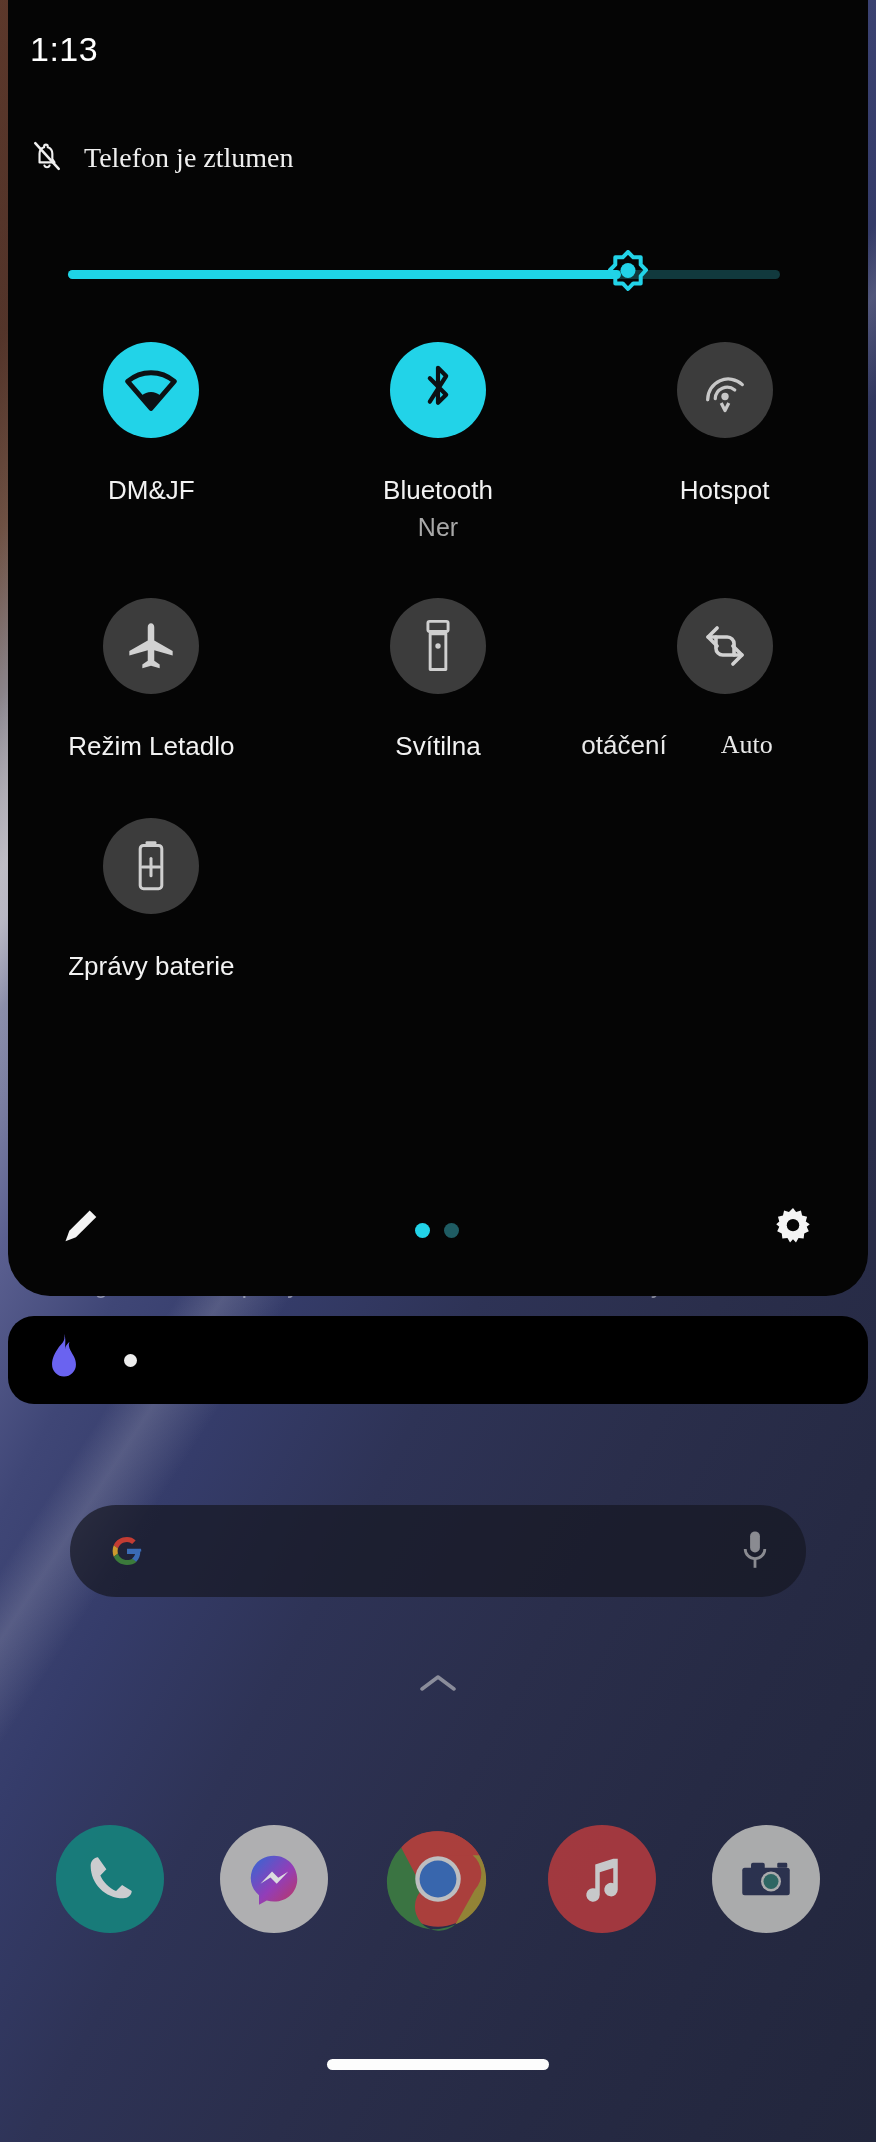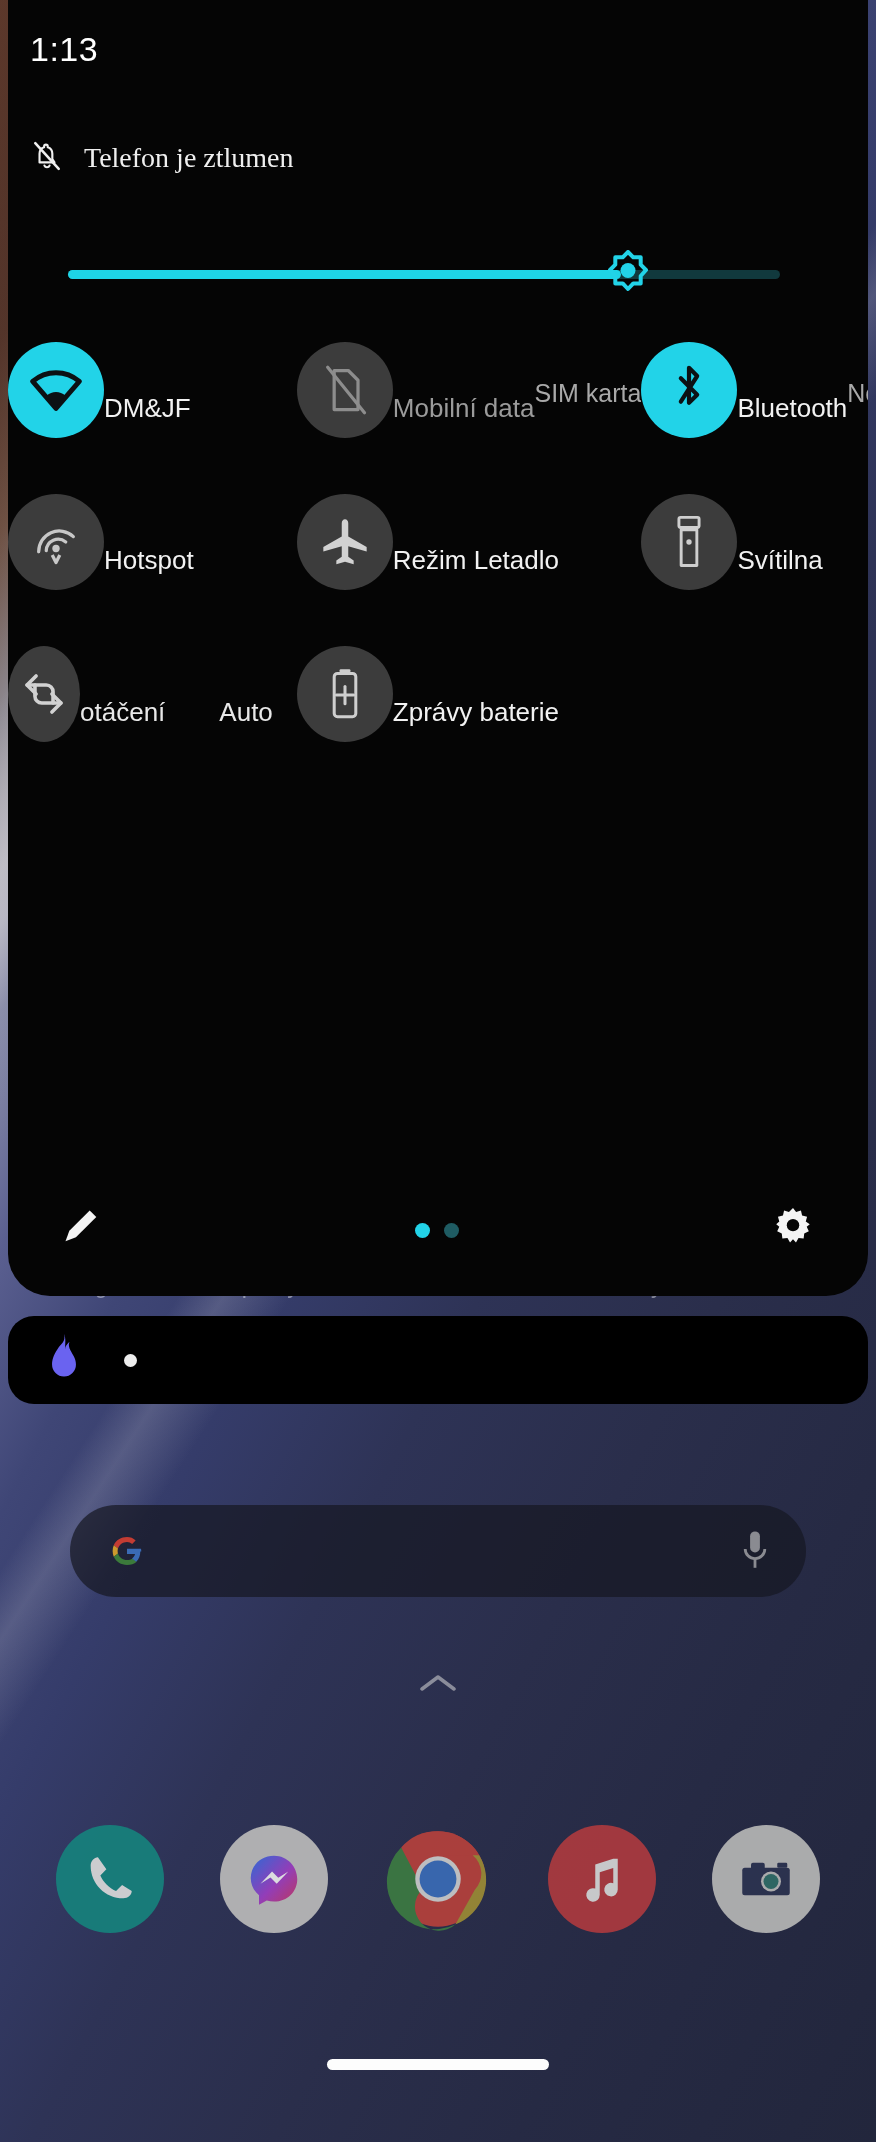--- a/index.html
+++ b/index.html
@@ -111,21 +111,21 @@
     border-radius:5px; background:#1ed4e6;
   }
   .bt-thumb { position:absolute; left:534px; top:-2px; width:52px; height:52px; }
 
   
   .tiles {
     position:absolute; top:342px; left:0; width:860px;
     display:grid; grid-template-columns:repeat(3,1fr);
     row-gap:56px;
   }
-  .tile { display:flex; flex-direction:row; align-items:center; }
+  .tile { display:flex; flex-direction:column; align-items:center; }
   .tile-ico {
     width:96px; height:96px; border-radius:50%;
     display:flex; align-items:center; justify-content:center;
   }
   .tile-ico.on  { background:#22d3e8; }
   .tile-ico.off { background:#3c3c3c; }
   .tile-label {
     margin-top:36px; font-size:26px; color:#f2f2f2;
     text-align:center; line-height:1.25; white-space:nowrap;
   }
@@ -136,21 +136,21 @@
   }
   
   .clip-left  { direction:rtl; text-align:left; max-width:150px; }
   .clip-right { max-width:78px; }
 
   .tile-split {
     margin-top:36px; width:100%; display:flex;
     justify-content:flex-start; gap:54px; font-size:26px; color:#e8e8e8;
   }
   .tile-split .a { overflow:hidden; max-width:118px; direction:rtl; text-align:left; }
-  .tile-split .b { overflow:hidden; max-width:84px; color:#e8e8e8; }
+  .tile-split .b { overflow:hidden; max-width:84px; color:#e8e8e8;font-family:Liberation Serif, serif; }
 
   
   .qs-footer {
     position:absolute; bottom:0; left:0; right:0; height:132px;
     display:flex; align-items:center; justify-content:space-between;
     padding:0 52px;
   }
   .pager { display:flex; gap:14px; align-items:center; }
   .dot { width:15px; height:15px; border-radius:50%; background:#1f5c63; }
   .dot.active { background:#22d3e8; }
@@ -280,30 +280,20 @@
     <div class="tile">
       <div class="tile-ico on">
         <svg viewBox="0 0 44 34" width="54" height="42">
           <path d="M3 10a29 29 0 0 1 38 0L22 32z" fill="none" stroke="#0c1114" stroke-width="4" stroke-linejoin="round"></path>
           <path d="M14.5 21.5L22 31l7.5-9.5a11 11 0 0 0-15 0z" fill="#0c1114"></path>
         </svg>
       </div>
       <div class="tile-label">DM&amp;JF</div>
     </div>
 
-    <div class="tile">
-      <div class="tile-ico off">
-        <svg viewBox="0 0 40 48" width="44" height="52">
-          <path d="M10 6h13l9 9v27H10z" fill="none" stroke="#8d8d8d" stroke-width="3" stroke-linejoin="round"></path>
-          <line x1="4" y1="3" x2="38" y2="45" stroke="#8d8d8d" stroke-width="3" stroke-linecap="round"></line>
-        </svg>
-      </div>
-      <div class="tile-label dim">Mobilní data</div>
-      <div class="tile-sub clip-left">SIM karta</div>
-    </div>
 
     <div class="tile">
       <div class="tile-ico on">
         <svg viewBox="0 0 32 48" width="40" height="56">
           <path d="M9 14l14 14-7 7V5l7 7L9 34" fill="none" stroke="#0c1114" stroke-width="3.6" stroke-linejoin="round" stroke-linecap="round"></path>
         </svg>
       </div>
       <div class="tile-label">Bluetooth</div>
       <div class="tile-sub clip-right">Ner</div>
     </div>

